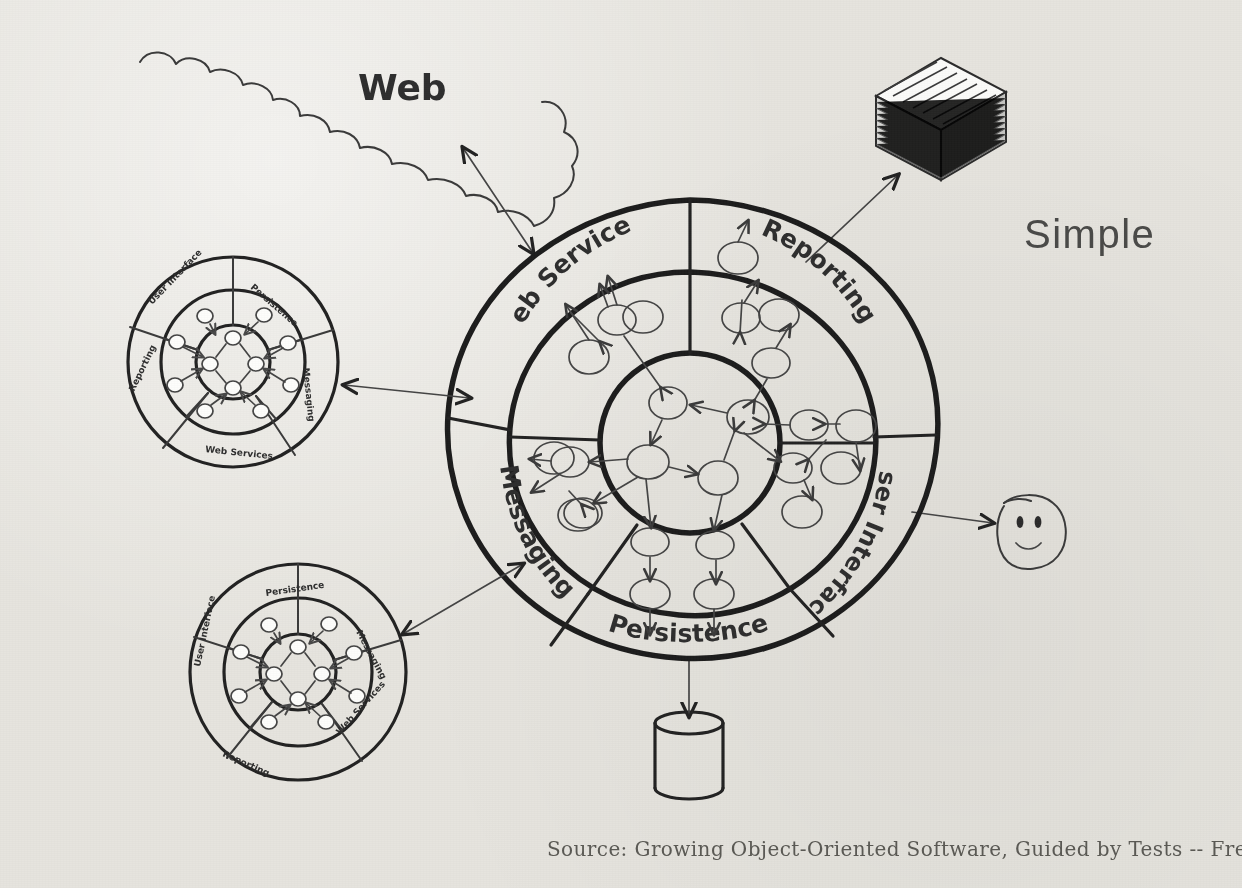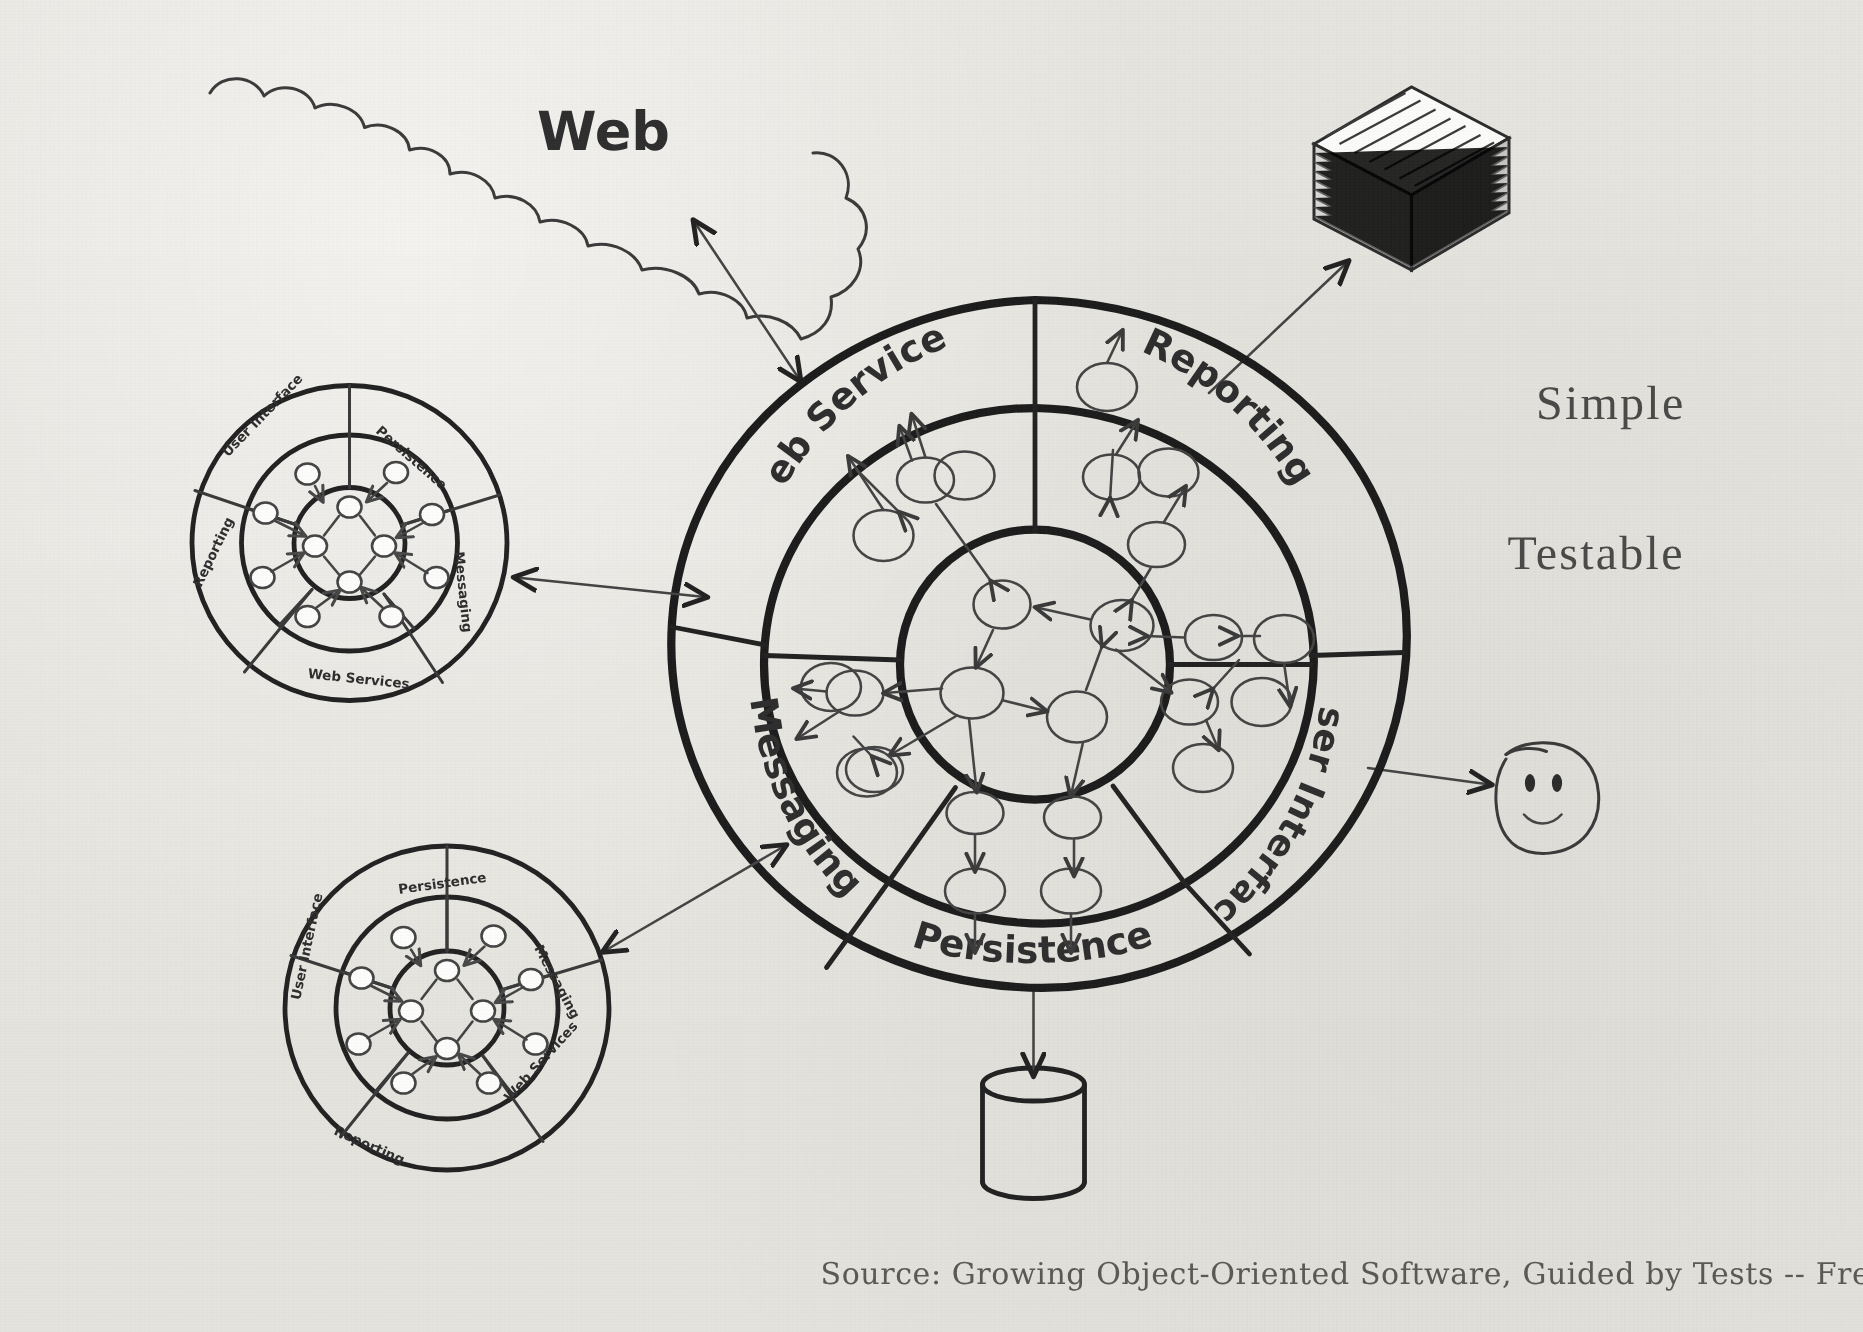--- a/index.html
+++ b/index.html
@@ -40,26 +40,25 @@
   .ink-med { stroke: #222; fill: none; stroke-width: 3.2; stroke-linecap: round; stroke-linejoin: round; }
   .ink-thin { stroke: #3a3a3a; fill: none; stroke-width: 2.0; stroke-linecap: round; stroke-linejoin: round; }
   .ink-hair { stroke: #444; fill: none; stroke-width: 1.7; stroke-linecap: round; stroke-linejoin: round; }
   .hand-text {
     font-family: "DejaVu Sans", sans-serif;
     fill: #2e2e2e;
     font-weight: 600;
   }
   .quality-text {
     position: absolute;
-    font-family: Liberation Serif, serif;
+    font-family: Liberation Sans, sans-serif;
     color: #4a4a48;
-    font-size: 32px;
+    font-size: 40px;
     letter-spacing: 1.5px;
     white-space: nowrap;
-    margin-top: 38px;
   }
   .caption-text {
     position: absolute;
     font-family: "DejaVu Serif", serif;
     color: #5a5954;
     font-size: 20px;
     letter-spacing: 0.4px;
     white-space: nowrap;
   }
 </style>
@@ -438,17 +437,16 @@
 
     <g>
       <line class="ink-hair" x1="403" y1="634" x2="523" y2="564" marker-end="url(#ah)" marker-start="url(#ah-back)"></line>
     </g>
 
   </svg>
 
   <div id="grain"></div>
 
   <div class="quality-text" style="left:1024px; top:212px;">Simple</div>
-  <div class="quality-text" style="left:1005px; top:312px;">Testable</div>
 
   <div class="caption-text" style="left:547px; top:837px;">Source: Growing Object-Oriented Software, Guided by Tests -- Freeman &amp; Pryce</div>
 
 </div>
 
 </body></html>

